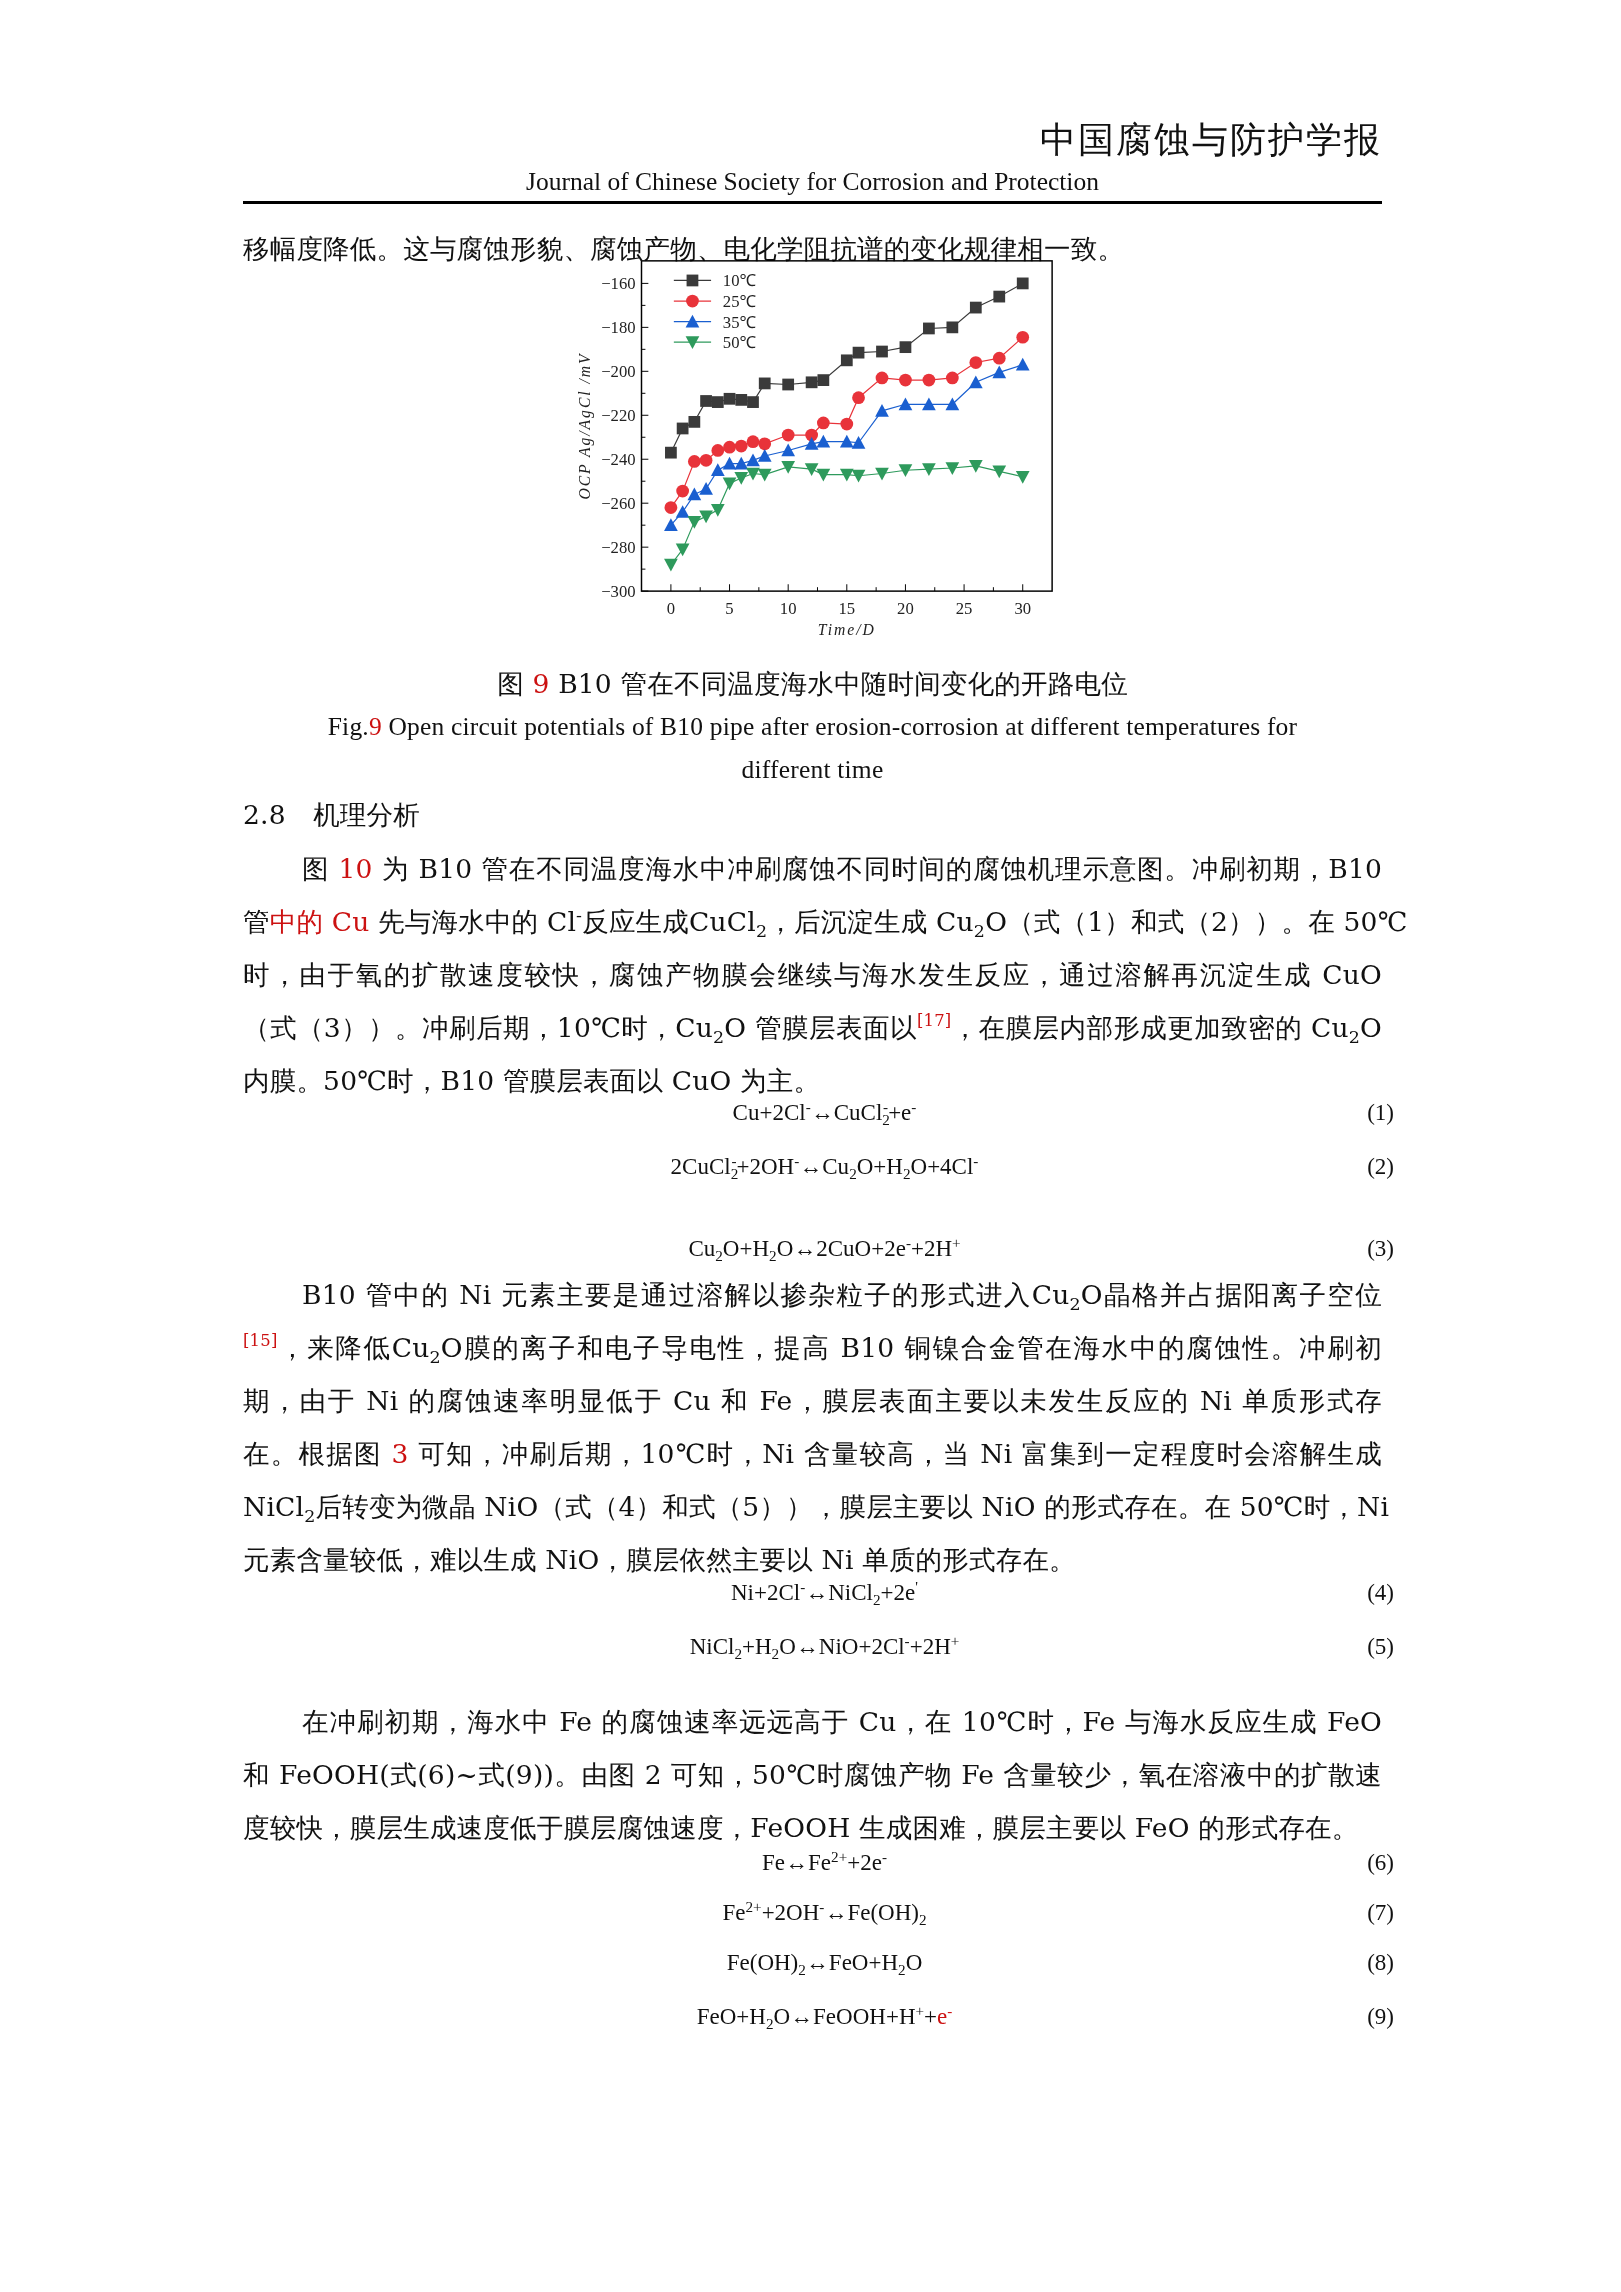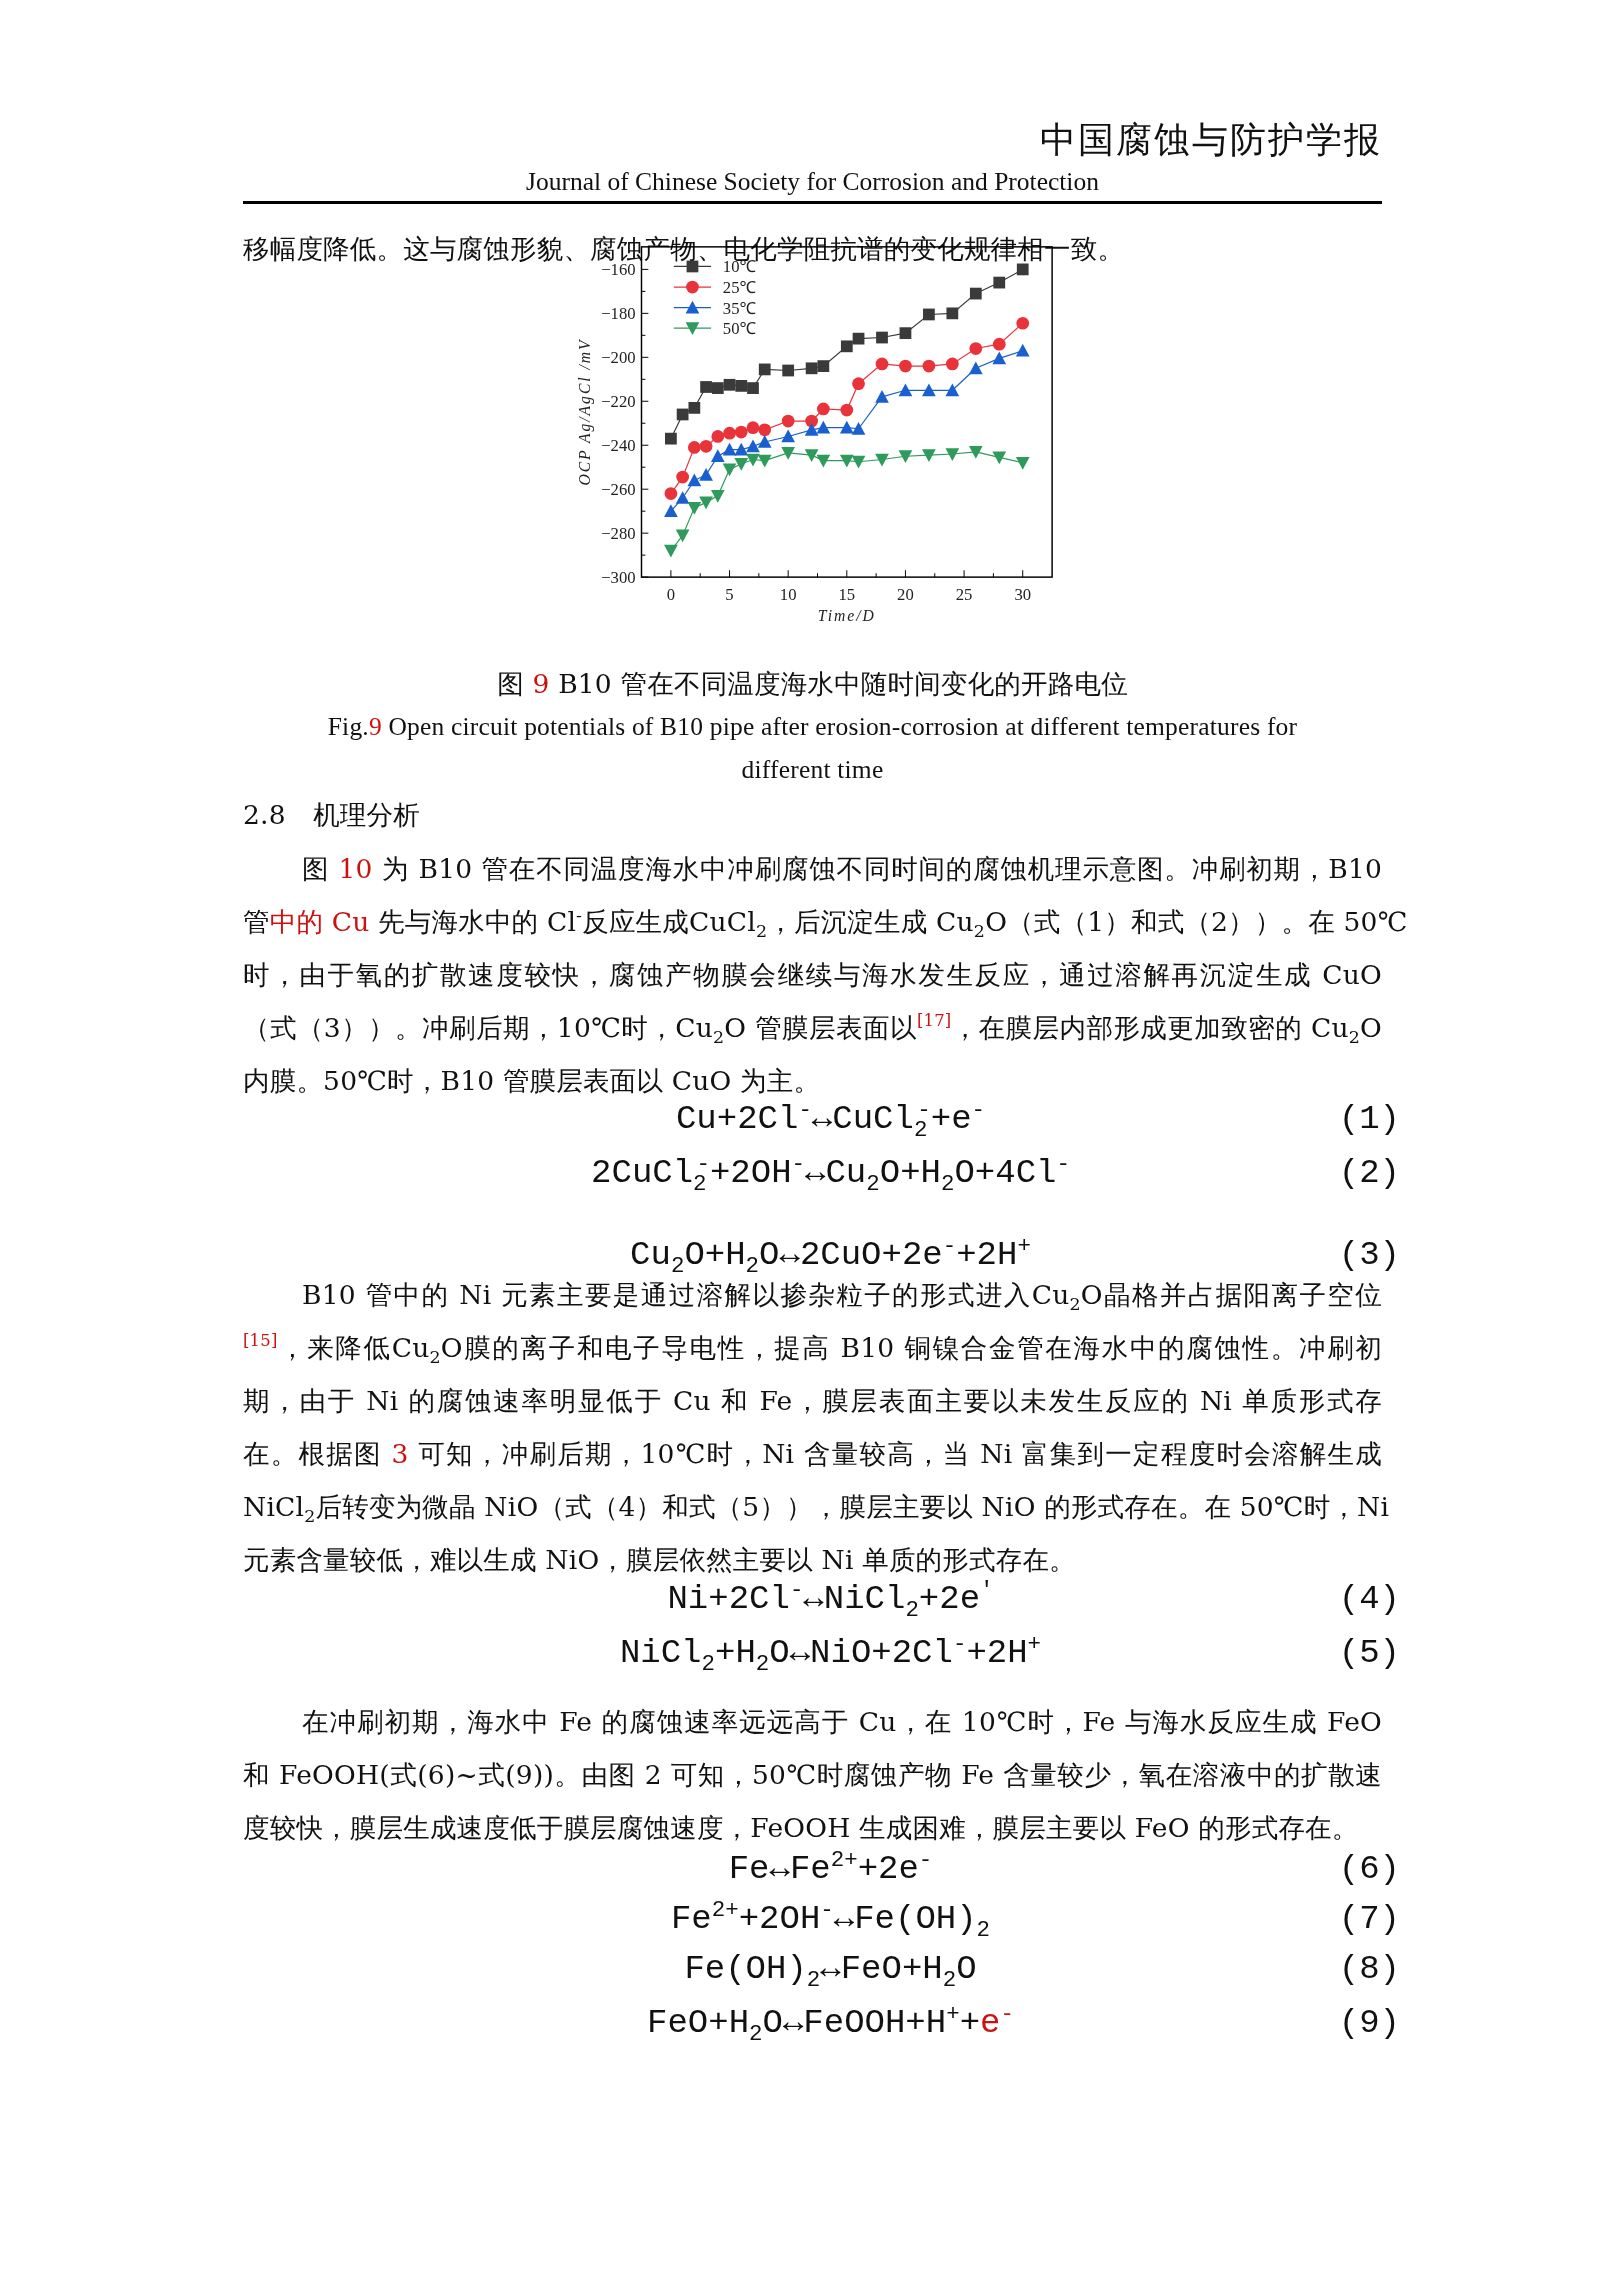--- a/index.html
+++ b/index.html
@@ -13,28 +13,28 @@
   .hdr-rule { position: absolute; top: 201px; left: 0; width: 1139px; height: 2.9px; background: #000; }
   .line { position: absolute; left: 0; width: 1139px; font-size: 26.5px; line-height: 35px;
           white-space: nowrap; font-family: "DejaVu Serif", "Liberation Serif", serif; letter-spacing: 0.2px; margin-top: 17px; }
   .just { text-align: justify; text-align-last: justify; }
   .indent { padding-left: 59px; box-sizing: border-box; }
   .center { text-align: center; }
   .red { color: #cc1111; }
   sub { font-size: 0.66em; vertical-align: -0.35em; line-height: 0; }
   sup { font-size: 0.66em; vertical-align: 0.55em; line-height: 0; }
   .cite { color: #cc1111; font-size: 0.62em; vertical-align: 0.7em; line-height: 0; }
-  .eq { position: absolute; left: 18px; width: 1139px; height: 39px; font-size: 34px;
-        font-family: Liberation Mono, monospace; }
+  .eq { position: absolute; left: 12px; width: 1139px; height: 39px; font-size: 23px;
+        font-family: Liberation Serif, serif; }
   .eq .formula { position: absolute; left: 0; width: 1139px; text-align: center; top: 0; }
   .eq .num { position: absolute; right: 0; top: 0; }
   .caption-cn { font-size: 26.5px; }
   .caption-en { font-size: 25.5px; font-family: "Liberation Serif", serif; }
   .section { font-size: 26.5px; }
-  .chart-wrap { position: absolute; left: 325px; top: 240px; width: 490px; height: 392px; text-align: right; }
+  .chart-wrap { position: absolute; left: 325px; top: 254px; width: 490px; height: 392px; text-align: right; }
   svg text { font-family: "Liberation Serif", serif; }
 </style>
 </head>
 <body>
 
 <div class="page">
 
   <div class="hdr-cn">中国腐蚀与防护学报</div>
   <div class="hdr-en">Journal of Chinese Society for Corrosion and Protection</div>
   <div class="hdr-rule"></div>

